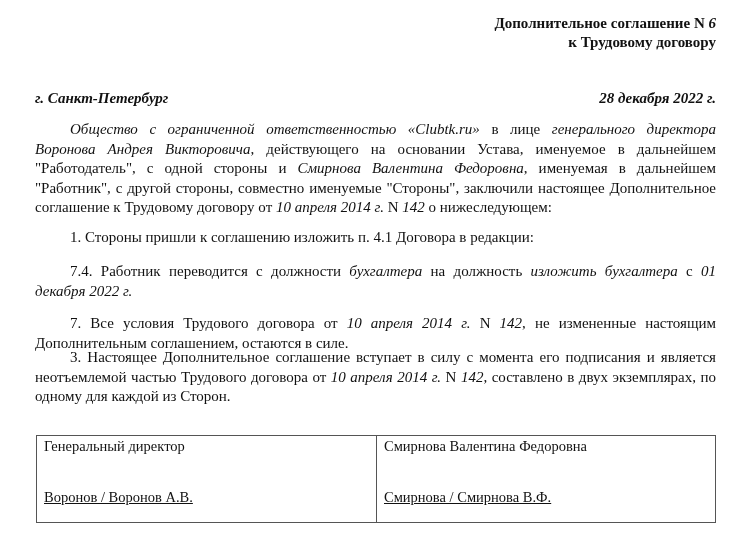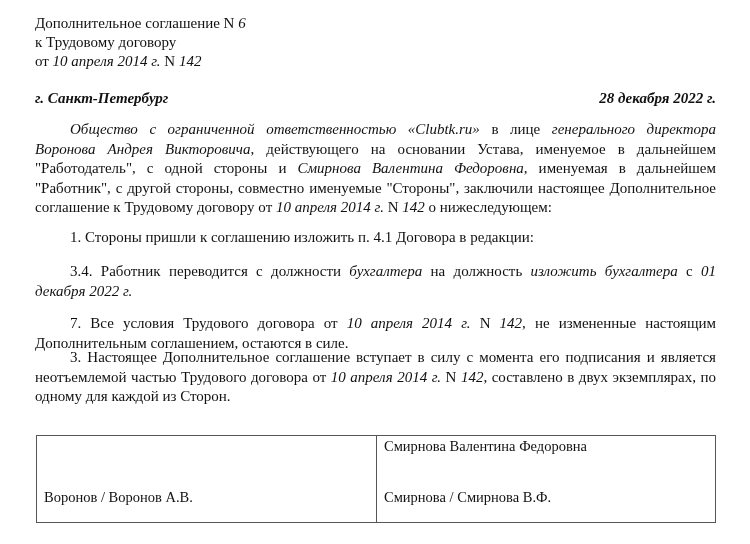--- a/index.html
+++ b/index.html
@@ -3,21 +3,21 @@
 <meta charset="utf-8">
 <style>
   html, body { margin: 0; padding: 0; background: #ffffff; }
   body {
     width: 750px; height: 544px; overflow: hidden; position: relative;
     font-family: "Liberation Serif", "DejaVu Serif", serif;
     color: #111111;
   }
   .page { position: absolute; left: 35px; top: 0; width: 681px; }
   .title {
-    text-align: left; font-weight: normal; font-size: 15px; line-height: 19px;
+    text-align: right; font-weight: bold; font-size: 15px; line-height: 19px;
     position: absolute; left: 0; width: 681px; top: 14px;
   }
   .title div { display: block; }
   i, .it { font-style: italic; }
   b i, i b, .bi { font-weight: normal; font-style: italic; }
   .place-row {
     position: absolute; top: 89px; left: 0; width: 681px;
     font-size: 15px; line-height: 19px; font-weight: bold; font-style: italic;
   }
   .place-row .left { position: absolute; left: 0; text-align: right; }
@@ -36,50 +36,50 @@
     position: absolute; left: 36px; top: 435px; width: 680px; height: 88px;
     border: 1.5px solid #555; box-sizing: border-box; display: flex;
   }
   .sig-cell {
     box-sizing: border-box; padding: 1px 7px; font-size: 14.5px; line-height: 19px;
     position: relative;
   }
   .sig-cell.left { width: 340px; border-right: 1.5px solid #555; }
   .sig-cell.right { flex: 1; }
   .sig-line { display: block; }
-  .sig-sign { position: absolute; left: 7px; top: 52px; }
+  .sig-sign { position: absolute; left: 7px; top: 52px; text-decoration: underline; }
 </style>
 </head>
 <body>
 
 <div class="page">
 
   <div class="title">
     <div><span>Дополнительное соглашение N </span><span class="it">6</span></div>
     <div>к Трудовому договору</div>
-    <div><span>от </span><span class="it">10 апреля 2014 г.</span><span> N </span><span class="it">142</span></div>
   </div>
 
   <div class="place-row">
     <span class="left">г. Санкт-Петербург</span>
     <span class="right">28 декабря 2022 г.</span>
   </div>
 
   <div class="para p-intro"><span class="bi">Общество с ограниченной ответственностью «Clubtk.ru»</span><span> в лице </span><span class="bi">генерального директора Воронова Андрея Викторовича</span><span>, действующего на основании Устава, именуемое в дальнейшем "Работодатель", с одной стороны и </span><span class="bi">Смирнова Валентина Федоровна</span><span>, именуемая в дальнейшем "Работник", с другой стороны, совместно именуемые "Стороны", заключили настоящее Дополнительное соглашение к Трудовому договору от </span><span class="bi">10 апреля 2014 г.</span><span> N </span><span class="bi">142</span><span> о нижеследующем:</span></div>
 
   <div class="para p1">1. Стороны пришли к соглашению изложить п. 4.1 Договора в редакции:</div>
 
-  <div class="para p41"><span>3.4. Работник переводится с должности </span><span class="bi">бухгалтера</span><span> на должность </span><span class="bi">изложить бухгалтера</span><span> с </span><span class="bi">01 декабря 2022 г.</span></div>
+  <div class="para p41"><span>7.4. Работник переводится с должности </span><span class="bi">бухгалтера</span><span> на должность </span><span class="bi">изложить бухгалтера</span><span> с </span><span class="bi">01 декабря 2022 г.</span></div>
 
   <div class="para p2"><span>7. Все условия Трудового договора от </span><span class="bi">10 апреля 2014 г.</span><span> N </span><span class="bi">142</span><span>, не измененные настоящим Дополнительным соглашением, остаются в силе.</span></div>
 
   <div class="para p3"><span>3. Настоящее Дополнительное соглашение вступает в силу с момента его подписания и является неотъемлемой частью Трудового договора от </span><span class="bi">10 апреля 2014 г.</span><span> N </span><span class="bi">142</span><span>, составлено в двух экземплярах, по одному для каждой из Сторон.</span></div>
 </div>
 
 <div class="sig-table">
   <div class="sig-cell left">
+    <span class="sig-line">Генеральный директор</span>
     <span class="sig-sign">Воронов / Воронов А.В.</span>
   </div>
   <div class="sig-cell right">
     <span class="sig-line">Смирнова Валентина Федоровна</span>
     <span class="sig-sign">Смирнова / Смирнова В.Ф.</span>
   </div>
 </div>
 
 </body></html>

